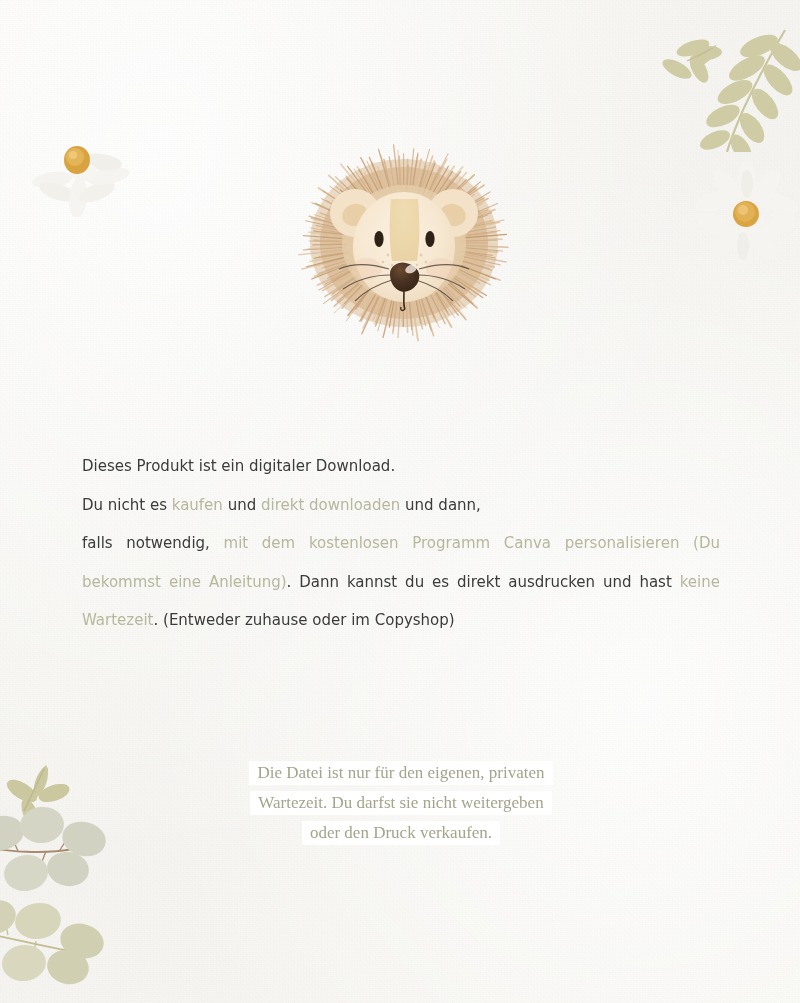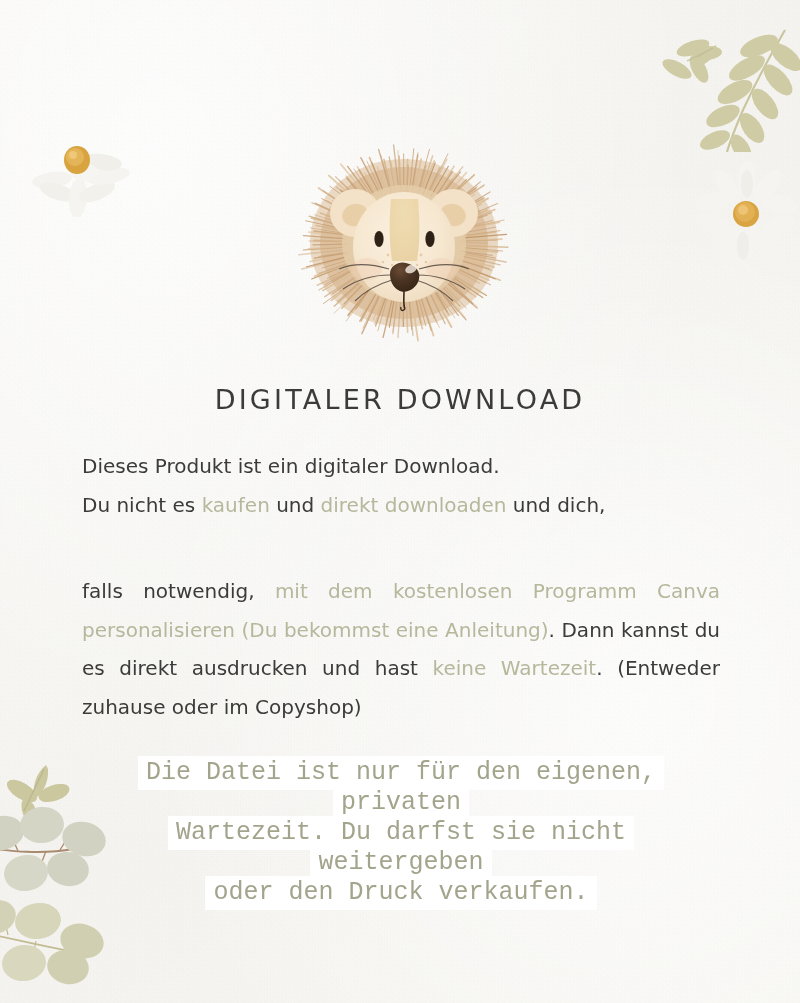--- a/index.html
+++ b/index.html
@@ -65,46 +65,45 @@
     font-weight: 400;
   }
 
   
   #body-copy {
     position: absolute;
     left: 82px;
     top: 447px;
     width: 638px;
     font-family: "DejaVu Sans", sans-serif;
-    font-size: 20px;
+    font-size: 15px;
     line-height: 38.5px;
     color: #3b3b39;
   }
   .para-left {
     text-align: left;
   }
   .para-justify {
     text-align: justify;
     text-align-last: left;
-    margin-top: 48px;
   }
   .sage {
     color: #b6b79b;
     text-align: center;
   }
 
   
   #disclaimer {
     position: absolute;
     left: 82px;
     top: 758px;
     width: 638px;
     text-align: center;
-    font-family: Liberation Mono, monospace;
-    font-size: 25px;
+    font-family: Liberation Serif, serif;
+    font-size: 17px;
     line-height: 30px;
     color: #a3a48c;
   }
   #disclaimer .dline {
     display: block;
   }
   #disclaimer .dline span {
     background: #ffffff;
     padding: 2px 8px 3px 8px;
     box-decoration-break: clone;
@@ -447,28 +446,27 @@
       <path d="M123 137 C140 142 152 150 160 158"></path>
     </g>
 
     <path d="M97 131 C97 122 107 118 113 120 C122 122 128 128 126 136 C124 146 112 152 105 147 C99 143 97 137 97 131 Z" fill="url(#noseGrad)"></path>
     <ellipse cx="118" cy="126" rx="6" ry="4" fill="#f7efe3" opacity="0.8" transform="rotate(-22 118 126)"></ellipse>
 
     <path d="M111 148 C111 156 110 162 112 166" stroke="#3a2a1c" stroke-width="1.6" fill="none"></path>
     <path d="M112 166 C109 169 107 167 108 164" stroke="#3a2a1c" stroke-width="1.4" fill="none"></path>
   </svg>
 
-  <div id="title">DIGITALER DOWNLOAD</div>
 
   <div id="body-copy">
     <div class="para-left">
       <span>Dieses Produkt ist ein digitaler Download.</span>
     </div>
     <div class="para-left">
-      <span>Du nicht es </span><span class="sage">kaufen</span><span> und </span><span class="sage">direkt downloaden</span><span> und dich,</span>
+      <span>Du nicht es </span><span class="sage">kaufen</span><span> und </span><span class="sage">direkt downloaden</span><span> und dann,</span>
     </div>
     <div class="para-justify">
       <span>falls notwendig, </span><span class="sage">mit dem kostenlosen Programm Canva personalisieren (Du bekommst eine Anleitung)</span><span>. Dann kannst du es direkt ausdrucken und hast </span><span class="sage">keine Wartezeit</span><span>. (Entweder zuhause oder im Copyshop)</span>
     </div>
   </div>
 
   <div id="disclaimer">
     <span class="dline"><span>Die Datei ist nur für den eigenen, privaten</span></span>
     <span class="dline"><span>Wartezeit. Du darfst sie nicht weitergeben</span></span>
     <span class="dline"><span>oder den Druck verkaufen.</span></span>

